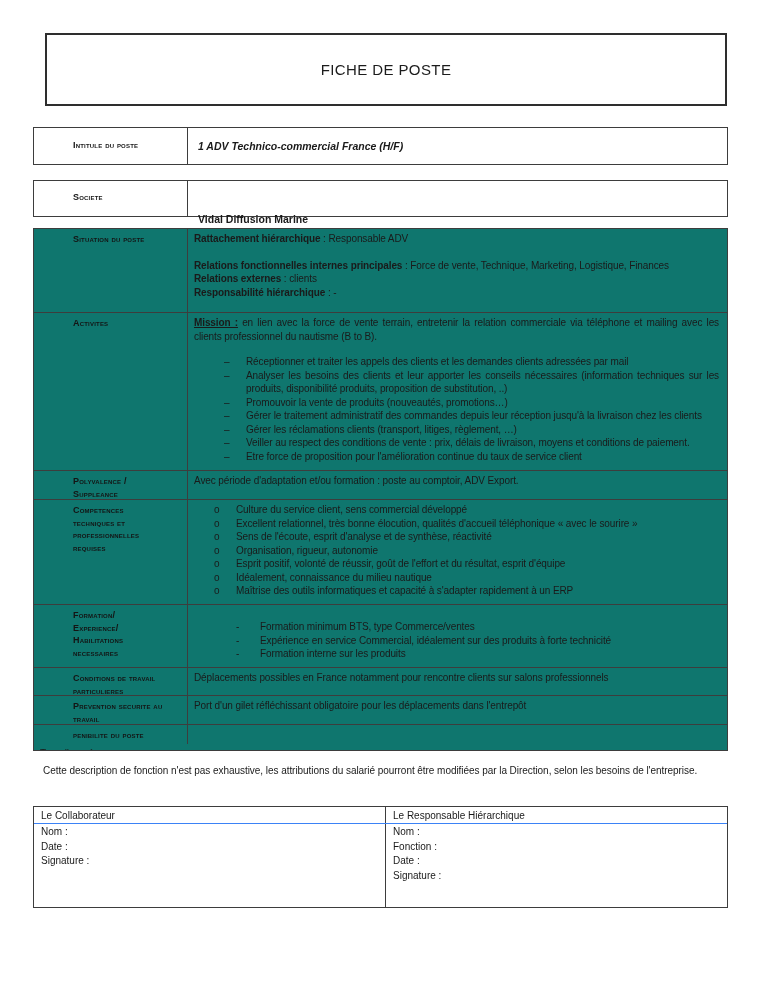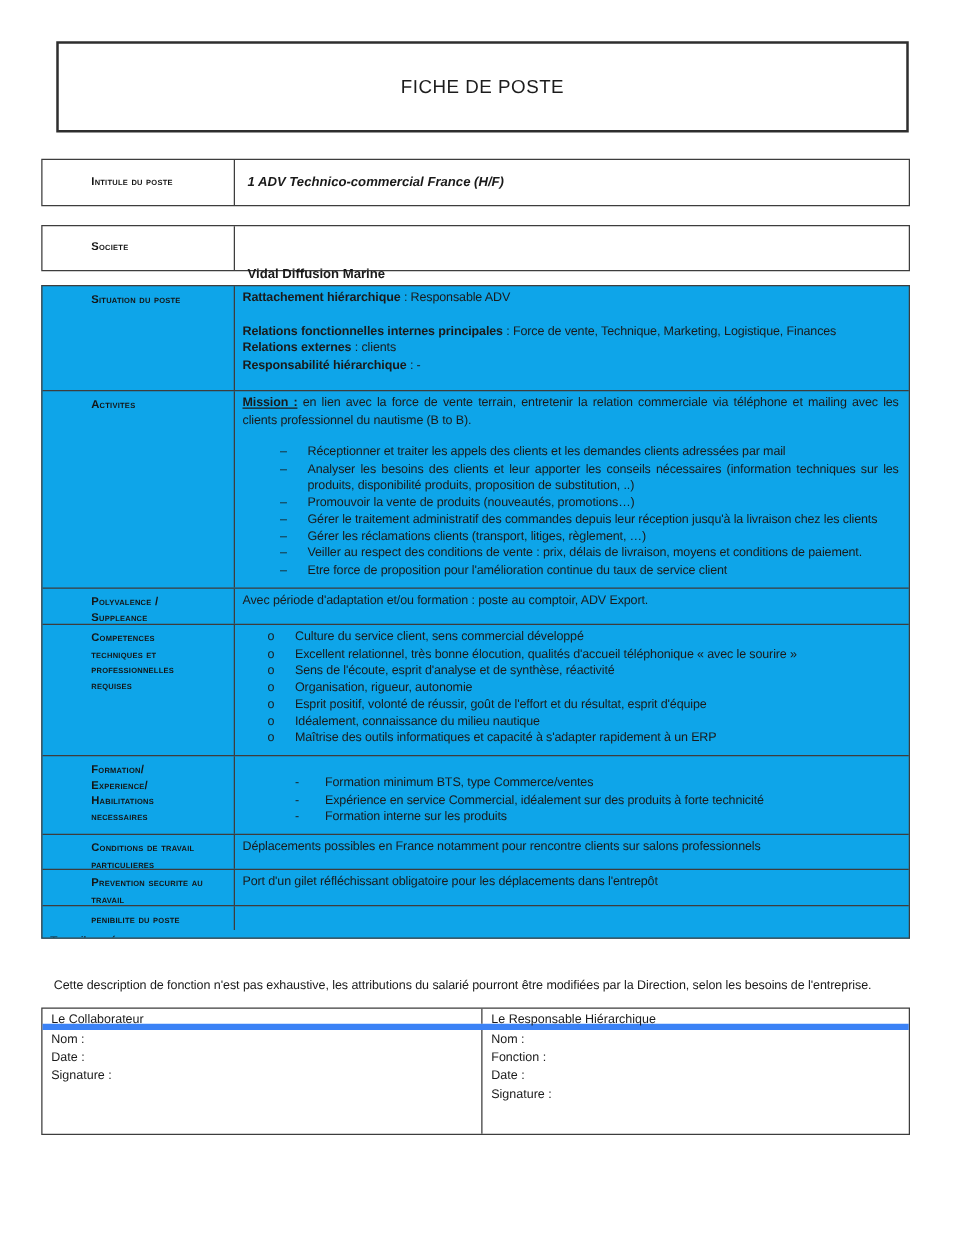--- a/index.html
+++ b/index.html
@@ -33,21 +33,21 @@
   }
   .label-cell .lbl { white-space:pre-line; }
   .field-table .label-cell { display:flex; align-items:center; padding-top:0; }
   .value-cell { flex:1; display:flex; align-items:center; padding-left:10px; }
   .val-bold-italic { font-size:10.5px; font-weight:bold; font-style:italic; }
   .val-bold { font-size:10.5px; font-weight:bold;margin-top:40px; }
 
   
   .main-table {
     position:absolute; left:33px; top:228px; width:695px;
-    border:1px solid #3d3d3d; background:#0ea5e9;
+    border:1px solid #3d3d3d; background:#0f766e;
   }
   .mrow { display:flex; }
   .mrow + .mrow { border-top:1px solid #3d3d3d; }
   .mrow .content-cell {
     flex:1; padding:3px 8px 2px 6px;
     font-size:10px; line-height:13.5px; letter-spacing:-.1px; overflow:hidden;
   }
   .row-situation   { height:83px; }
   .row-activites   { height:158px; }
   .row-polyvalence { height:29px;justify-content:space-between; }
@@ -65,30 +65,30 @@
 
   .blist .bitem { display:flex; text-align:justify; }
   .dash-list .bmark { flex:none; margin-left:30px; width:22px; }
   .o-list    .bmark { flex:none; margin-left:20px; width:22px; }
   .hy-list   { padding-top:12px; }
   .hy-list   .bmark { flex:none; margin-left:42px; width:24px; }
   .btext { flex:1; }
 
   
   .footer-note {
-    position:absolute; left:43px; top:781px; width:680px;
+    position:absolute; left:43px; top:763px; width:680px;
     font-size:10px; line-height:15px; letter-spacing:-.05px; text-align:justify;
   }
 
   
   .sign-table {
     position:absolute; left:33px; top:806px; width:695px; height:102px;
     border:1px solid #3d3d3d; display:flex; flex-direction:column; background:#fff;
   }
-  .sign-header { display:flex; height:17px; border-bottom:5px solid #3b82f6; flex:none;justify-content:space-between; }
+  .sign-header { display:flex; height:17px; border-bottom:1px solid #3b82f6; flex:none;justify-content:space-between; }
   .sign-body   { display:flex; flex:1; }
   .sign-col-l  { width:352px; flex:none; border-right:1px solid #3d3d3d; padding:1px 4px 0 7px; }
   .sign-col-r  { flex:1; padding:1px 4px 0 7px; }
   .sign-header .sign-col-l, .sign-header .sign-col-r { font-size:10px; line-height:15px; }
   .sign-body .sline { display:block; font-size:10px; line-height:14.5px; }
 </style>
 </head>
 <body>
 
 <div id="page">

